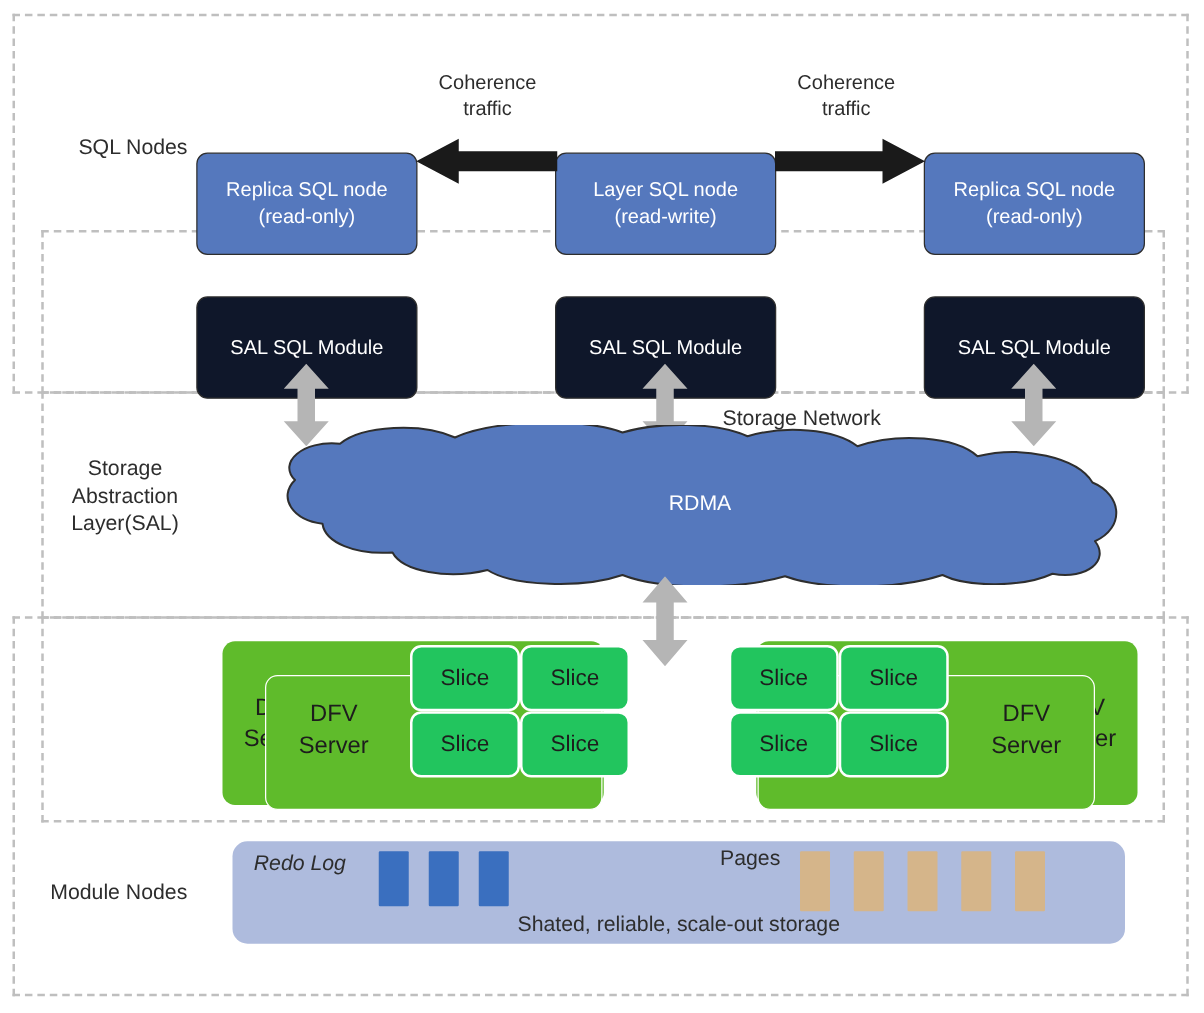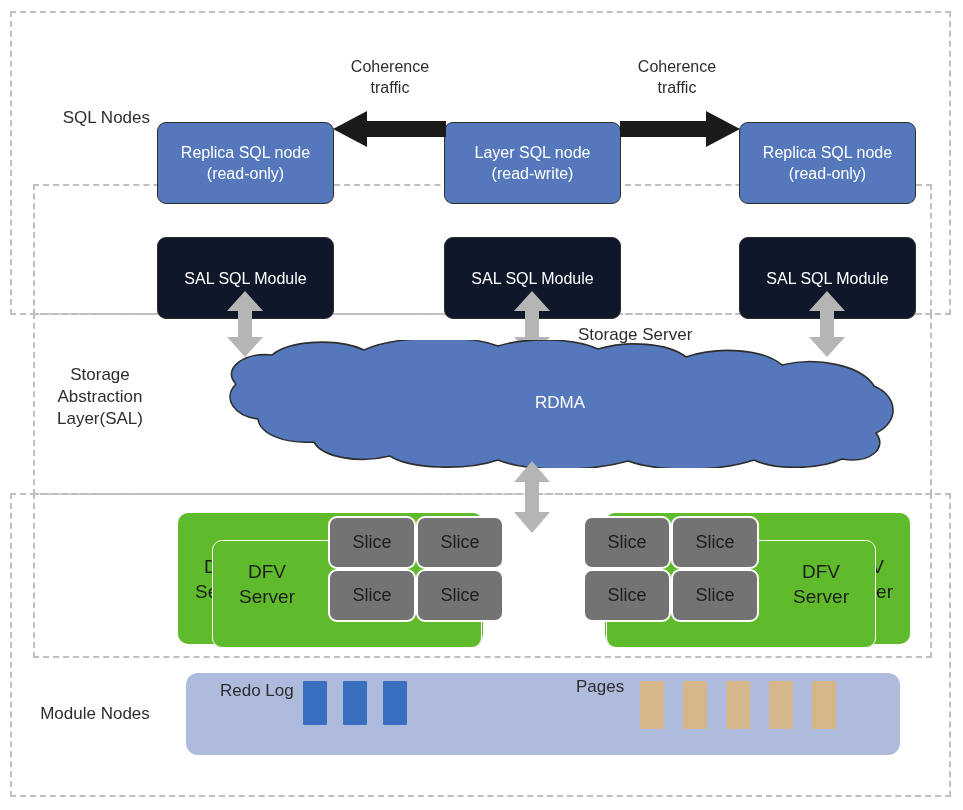--- a/index.html
+++ b/index.html
@@ -92,21 +92,21 @@
   .dfv-card-text {
     position: absolute;
     color: #1d1d1d;
     font-size: 19px;
     line-height: 25px;
     text-align: center;
     white-space: pre-line;
   }
   .slice-box {
     position: absolute;
-    background: #737373;
+    background: #22c55e;
     border: 2px solid #ffffff;
     border-radius: 9px;
     box-sizing: border-box;
     display: flex;
     align-items: center;
     justify-content: center;
     color: #1d1d1d;
     font-size: 18px;
   }
   .storage-bar {
@@ -222,21 +222,21 @@
                C160,124 124,117 116,102
                C86,104 62,94 60,79
                C36,76 24,58 38,44
                C24,30 44,12 74,15
                C92,0 140,-2 166,10
                C196,-4 268,-6 300,6 Z" fill="#5578bd" stroke="#2e2e2e" stroke-width="1.6" stroke-linejoin="round"></path>
     </svg>
     <div class="cloud-text" style="left:12px; top:53px; width:700px;">RDMA</div>
   </div>
 
-  <div class="storage-net-label" style="left:578px; top:325px;">Storage Server</div>
+  <div class="storage-net-label" style="left:578px; top:325px;">Storage Network</div>
 
   <div class="grey-arrow" style="left:513px; top:461px; width:38px; height:72px;">
     <svg width="38" height="72" viewBox="0 0 38 72">
       <polygon points="19,0 37,21 26,21 26,51 37,51 19,72 1,51 12,51 12,21 1,21" fill="#b5b5b5"></polygon>
     </svg>
   </div>
 
   <div class="dfv-card" style="left:178px; top:513px; width:305px; height:131px;"></div>
   <div class="dfv-card-text" style="left:178px; top:554px; width:90px;">DFV
 Server</div>
@@ -257,29 +257,30 @@
   <div class="dfv-card" style="left:606px; top:540px; width:270px; height:108px; border:1.5px solid #ffffff;"></div>
   <div class="dfv-card-text" style="left:766px; top:559px; width:110px;">DFV
 Server</div>
 
   <div class="slice-box" style="left:583px; top:516px; width:88px; height:53px;">Slice</div>
   <div class="slice-box" style="left:671px; top:516px; width:88px; height:53px;">Slice</div>
   <div class="slice-box" style="left:583px; top:569px; width:88px; height:53px;">Slice</div>
   <div class="slice-box" style="left:671px; top:569px; width:88px; height:53px;">Slice</div>
 
   <div class="storage-bar" style="left:186px; top:673px; width:714px; height:82px;">
-    <div class="storage-bar-label" style="left:34px; top:8px;">Redo Log</div>
+    <div class="storage-bar-label" style="left:17px; top:8px;font-style:italic;">Redo Log</div>
 
     <div class="tick" style="left:117px; top:8px; width:24px; height:44px; background:#3a6fbf;"></div>
     <div class="tick" style="left:157px; top:8px; width:24px; height:44px; background:#3a6fbf;"></div>
     <div class="tick" style="left:197px; top:8px; width:24px; height:44px; background:#3a6fbf;"></div>
 
     <div class="storage-bar-label" style="left:390px; top:4px;">Pages</div>
 
     <div class="tick" style="left:454px; top:8px; width:24px; height:48px; background:#d5b58a;"></div>
     <div class="tick" style="left:497px; top:8px; width:24px; height:48px; background:#d5b58a;"></div>
     <div class="tick" style="left:540px; top:8px; width:24px; height:48px; background:#d5b58a;"></div>
     <div class="tick" style="left:583px; top:8px; width:24px; height:48px; background:#d5b58a;"></div>
     <div class="tick" style="left:626px; top:8px; width:24px; height:48px; background:#d5b58a;"></div>
 
+    <div class="storage-caption" style="left:0; top:57px;">Shated, reliable, scale-out storage</div>
   </div>
 
 </div>
 
 </body></html>

